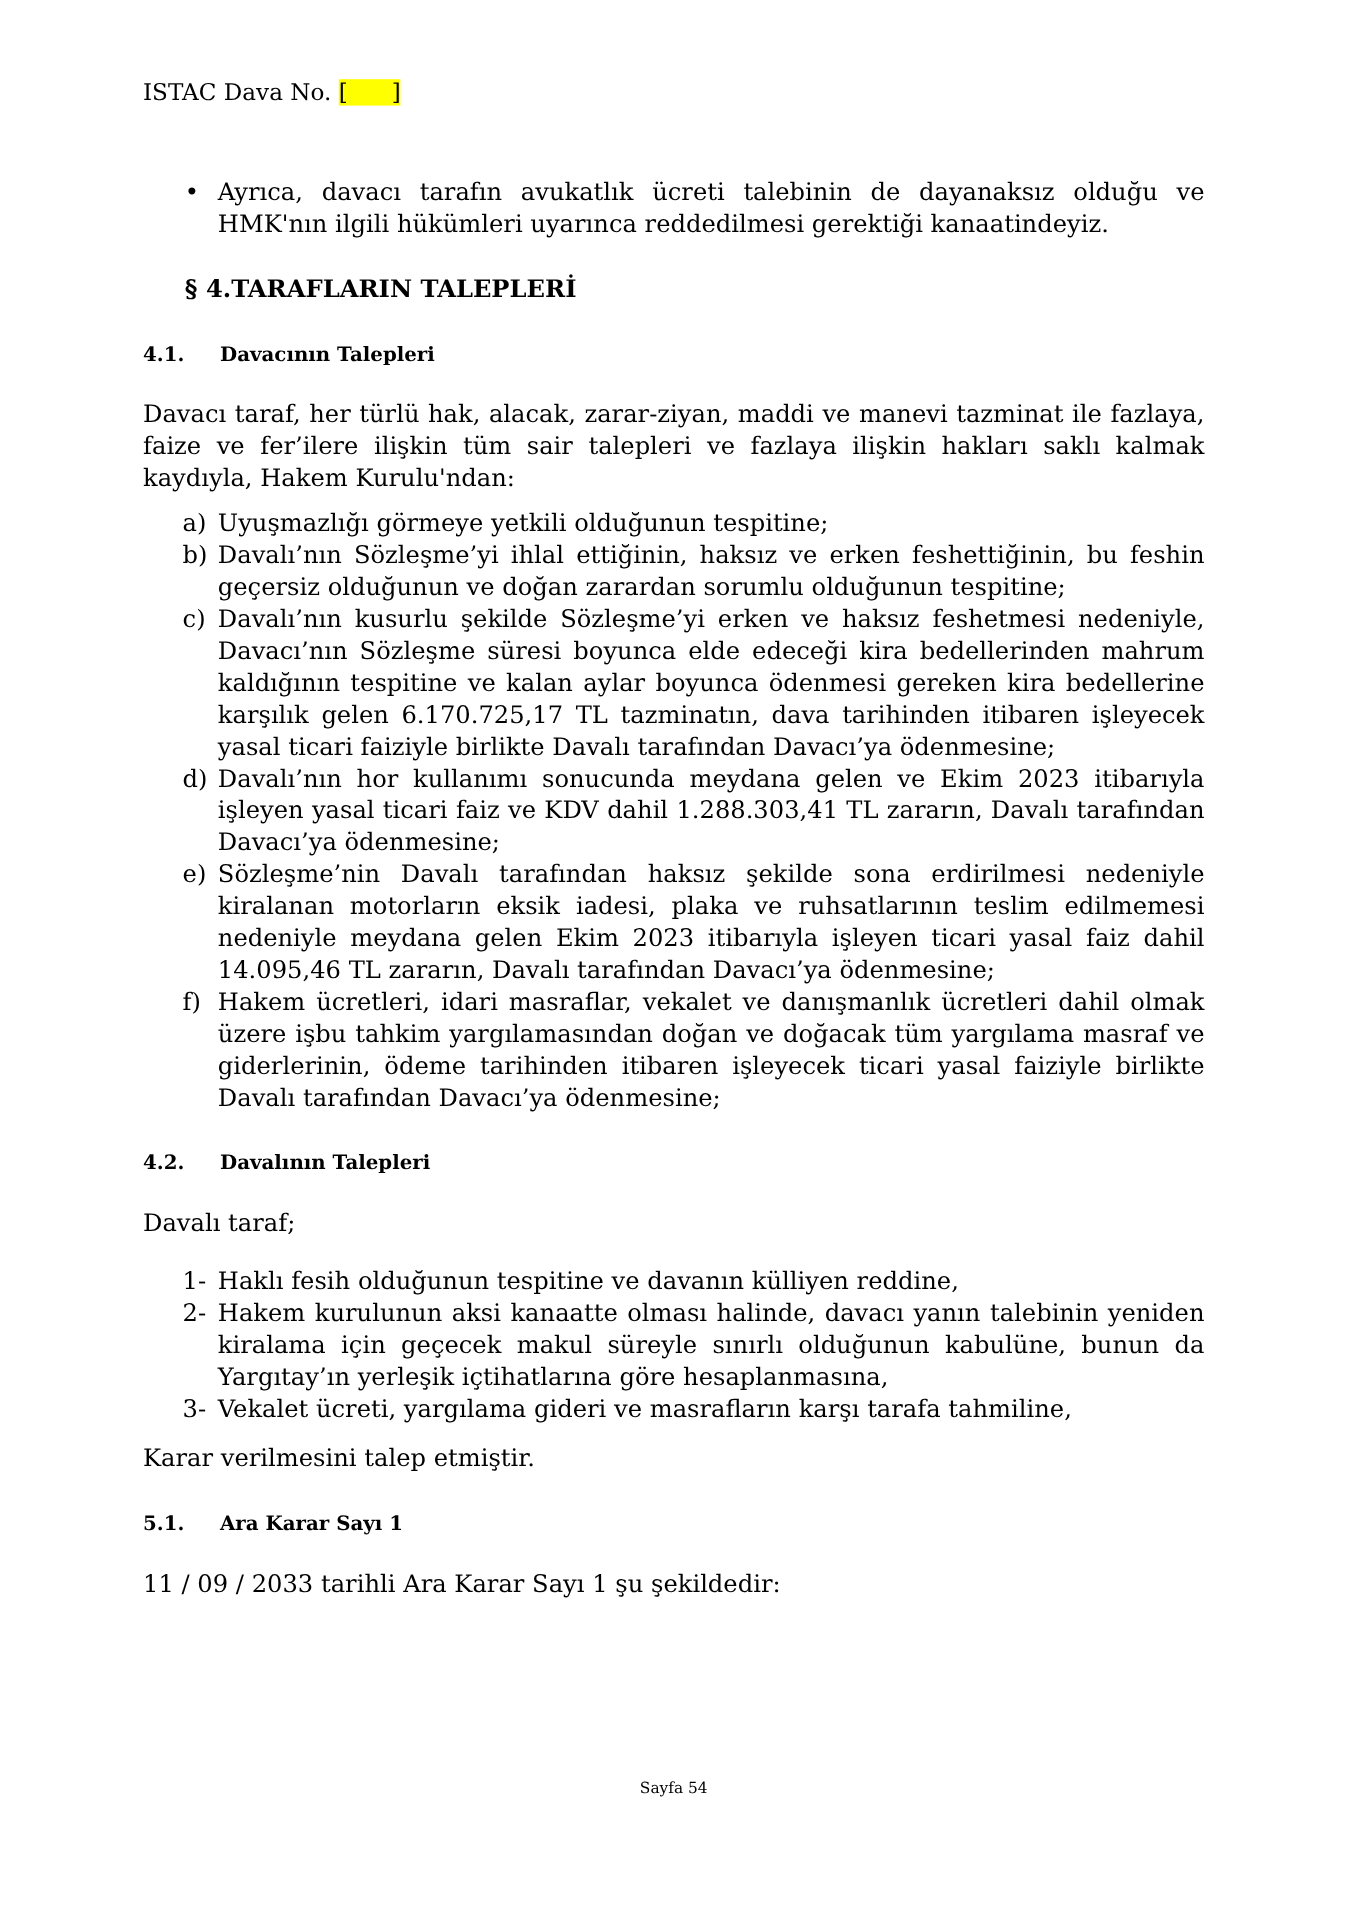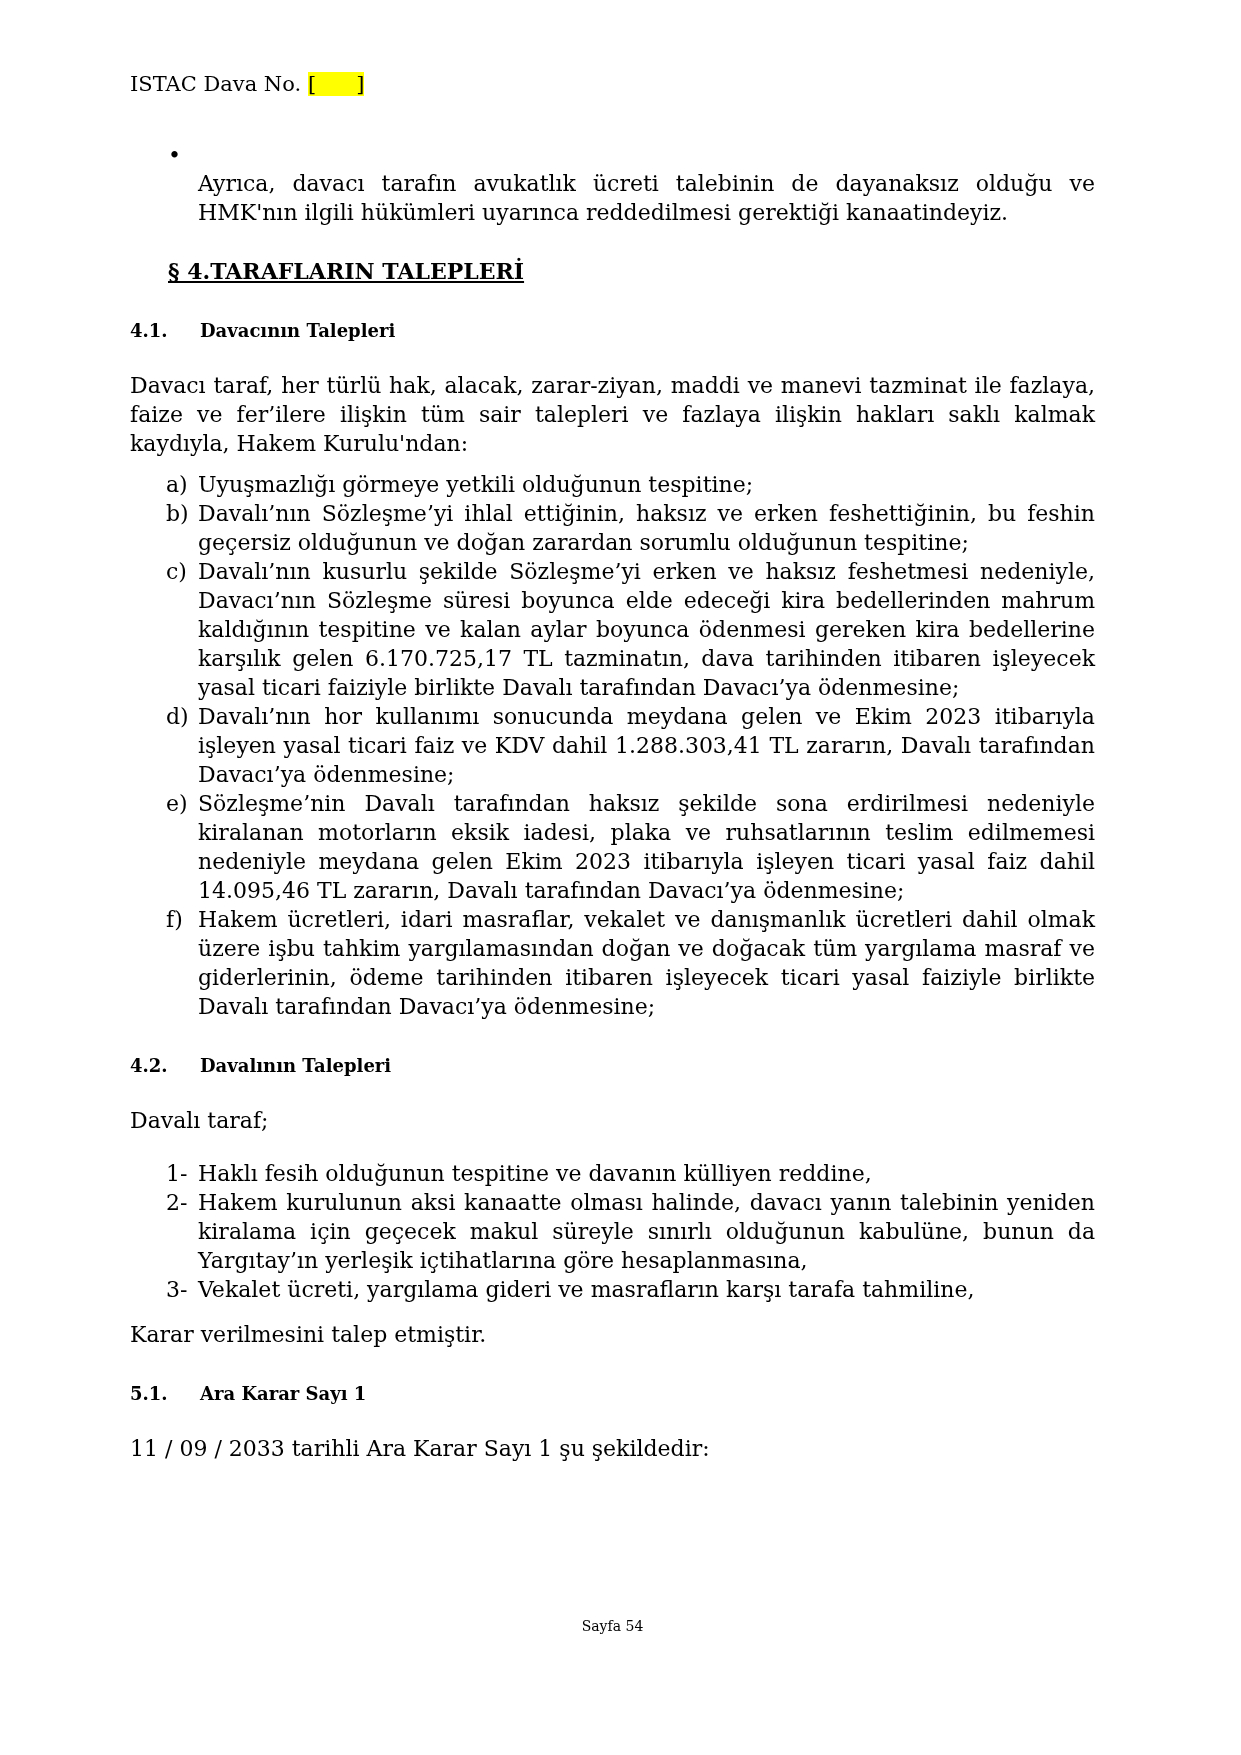--- a/index.html
+++ b/index.html
@@ -18,21 +18,21 @@
     width: 1241px;
     height: 1755px;
     box-sizing: border-box;
     padding: 70px 146px 0 130px;
     background: #ffffff;
     overflow: hidden;
   }
   .doc-header {
     font-size: 21px;
     line-height: 29px;
-    margin-bottom: 42px;
+    margin-bottom: 62px;
     white-space: nowrap;
   }
   .case-no-highlight {
     background: #ffff00;
     white-space: pre;
   }
   .body-text {
     font-size: 22px;
     line-height: 29px;
   }
@@ -49,28 +49,26 @@
     margin: 0 0 30px 0;
   }
   .bullet-row .marker {
     flex: 0 0 30px;
     margin-left: 38px;
     text-align: left;
   }
   .bullet-row .item-text {
     flex: 1;
     text-align: justify;
-    margin-top: 28px;
   }
   h2.section-heading {
     font-size: 22px;
     font-weight: bold;
     margin: 0 0 30px 38px;
     line-height: 29px;
-    text-decoration: underline;
   }
   h3.sub-heading {
     font-size: 18px;
     font-weight: bold;
     margin: 0 0 26px 0;
     line-height: 29px;
   }
   h3.sub-heading .sub-number {
     display: inline-block;
     width: 70px;

